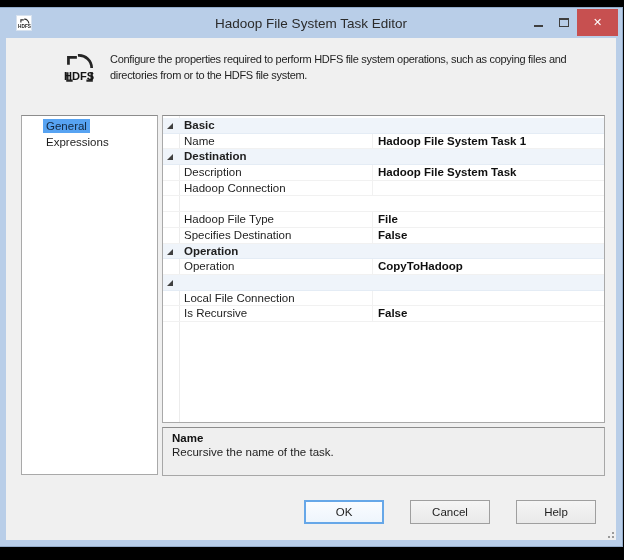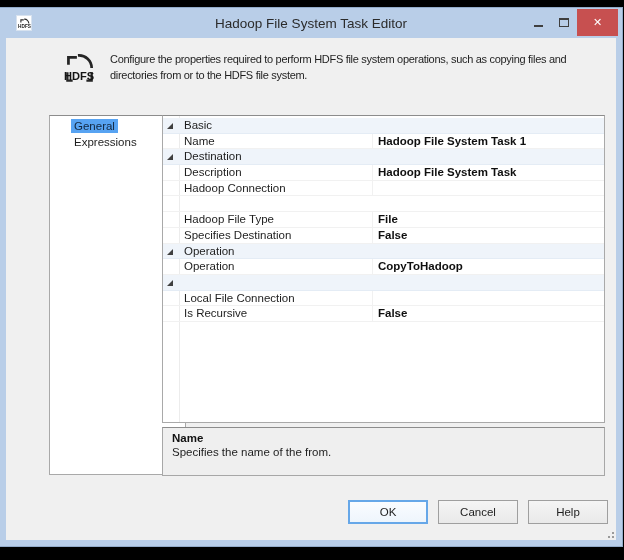--- a/index.html
+++ b/index.html
@@ -26,49 +26,49 @@
   .client { position:relative; margin:0 6px 6px 6px; width:610px; height:502px; background:#f0f0f0; }
 
   
   .banner { position:absolute; left:0; top:0; width:610px; height:74px; }
   .hdfs-icon { position:absolute; left:54px; top:11px; width:38px; height:38px; }
   .banner-text { position:absolute; left:104px; top:14px; width:488px;
                  font-size:11px; line-height:15.5px; letter-spacing:-0.3px; color:#1e1e1e; }
 
   
   .listbox { position:absolute; left:15px; top:77px; width:137px; height:360px;
-             background:#fff; border:1px solid #a9a9a9; border-top-color:#8c8c8c; padding-top:3px;margin-left:28px; }
+             background:#fff; border:1px solid #a9a9a9; border-top-color:#8c8c8c; padding-top:3px; }
   .lb-item { height:16px; line-height:15px; padding-left:21px; font-size:11.5px; cursor:default; }
   .lb-item .lb-label { display:inline-block; padding:0 3px; line-height:14px; }
   .lb-item.selected .lb-label { background:#57a3f2; color:#12273f; }
 
   
   .grid { position:absolute; left:156px; top:77px; width:443px; height:308px;
           background:#fff; border:1px solid #a9a9a9; border-top-color:#8c8c8c; padding-top:2px; overflow:hidden; }
   .grid-margin-line { position:absolute; left:16px; top:0; bottom:0; width:1px; background:#ececec; }
   .g-row { position:relative; display:flex; height:15.7px; line-height:15.7px;
            font-size:11.5px; border-bottom:1px solid #f1f1f1; }
-  .g-row.category { background:#eff4fa; border-bottom-color:#e4ecf5; font-weight:normal; color:#111; }
+  .g-row.category { background:#eff4fa; border-bottom-color:#e4ecf5; font-weight:bold; color:#111; }
   .g-cell-margin { width:16px; position:relative; flex:none; }
   .tri { position:absolute; left:4px; top:5px; width:0; height:0;
          border-left:6px solid transparent; border-bottom:6px solid #404040; }
   .g-cell-name { width:194px; flex:none; padding-left:5px; color:#1e1e1e;
                  border-right:1px solid #f1f1f1; overflow:hidden; white-space:nowrap; }
   .g-row.category .g-cell-name { border-right:none; }
   .g-cell-value { flex:1; padding-left:5px; font-weight:bold; color:#0f0f0f;
                   overflow:hidden; white-space:nowrap; }
 
   
   .help-pane { position:absolute; left:156px; top:389px; width:443px; height:49px;
                background:#efefef; border:1px solid #a7a7a7; border-top-color:#8c8c8c; padding:4px 9px; }
   .help-title { font-size:11.5px; font-weight:bold; color:#111; margin-bottom:2px; }
   .help-text { font-size:11.5px; color:#1e1e1e; }
 
   
-  .button-row { position:absolute; right:8px; top:462px; display:flex; gap:10px; }
+  .button-row { position:absolute; right:20px; top:462px; display:flex; gap:26px; }
   .btn { width:80px; height:24px; font-family:"Liberation Sans", sans-serif; font-size:11.5px;
          color:#1e1e1e; background:linear-gradient(#f5f5f5,#e9e9e9);
          border:1px solid #9f9f9f; cursor:default; }
   .btn.default { border:2px solid #66a7e8; background:linear-gradient(#fafcff,#eef5fc); }
 
   
   .resize-grip { position:absolute; right:2px; bottom:2px; width:10px; height:10px; }
   .grip-dot { position:absolute; width:2px; height:2px; background:#9a9a9a; }
   .grip-dot.d1 { right:0; bottom:0; }
   .grip-dot.d2 { right:4px; bottom:0; box-shadow:4px -4px 0 #9a9a9a; }
@@ -190,21 +190,21 @@
           </div>
           <div class="g-row property">
             <div class="g-cell-margin"></div>
             <div class="g-cell-name">Is Recursive</div>
             <div class="g-cell-value">False</div>
           </div>
         </div>
 
       <div class="help-pane">
         <div class="help-title">Name</div>
-        <div class="help-text">Specifies the name of the from.</div>
+        <div class="help-text">Recursive the name of the task.</div>
       </div>
 
       <div class="button-row">
         <button class="btn default">OK</button>
         <button class="btn">Cancel</button>
         <button class="btn">Help</button>
       </div>
 
       <div class="resize-grip">
         <span class="grip-dot d1"></span>

